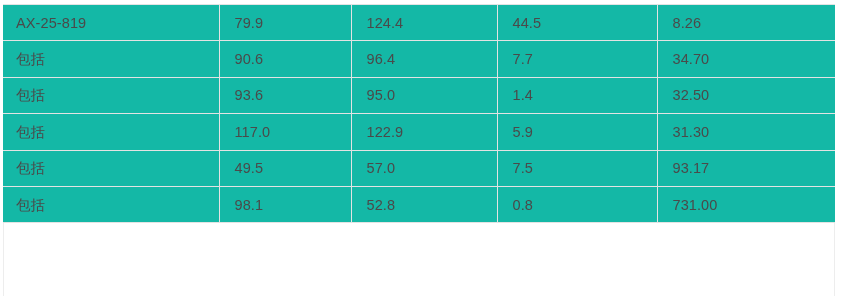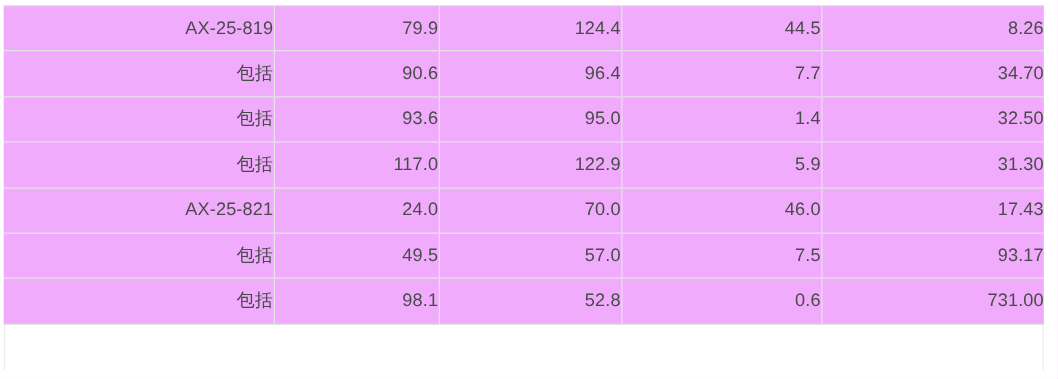--- a/index.html
+++ b/index.html
@@ -24,22 +24,21 @@
   .table-wrap {
     position: absolute;
     left: 3px;
     top: 4px;
     width: 832px;
   }
   table.data-table {
     border-collapse: collapse;
     table-layout: fixed;
     width: 832px;
-    background: #f0abfc;
-    text-align: right;
+    background: #14b8a6;
   }
   table.data-table col.c0 { width: 216px; }
   table.data-table col.c1 { width: 132px; }
   table.data-table col.c2 { width: 146px; }
   table.data-table col.c3 { width: 160px; }
   table.data-table col.c4 { width: 178px; }
 
   table.data-table td {
     height: 36.4px;
     padding: 0 0 0 16px;
@@ -129,41 +128,34 @@
 
 
         <tr>
           <td class="label-cell">包括</td>
           <td class="num-cell">117.0</td>
           <td class="num-cell">122.9</td>
           <td class="num-cell">5.9</td>
           <td class="num-cell">31.30</td>
         </tr>
 
-        <tr>
-          <td class="label-cell">AX-25-821</td>
-          <td class="num-cell">24.0</td>
-          <td class="num-cell">70.0</td>
-          <td class="num-cell">46.0</td>
-          <td class="num-cell">17.43</td>
-        </tr>
 
         <tr>
           <td class="label-cell">包括</td>
           <td class="num-cell">49.5</td>
           <td class="num-cell">57.0</td>
           <td class="num-cell">7.5</td>
           <td class="num-cell">93.17</td>
         </tr>
 
         <tr>
           <td class="label-cell">包括</td>
           <td class="num-cell">98.1</td>
           <td class="num-cell">52.8</td>
-          <td class="num-cell">0.6</td>
+          <td class="num-cell">0.8</td>
           <td class="num-cell">731.00</td>
         </tr>
 
       </tbody>
     </table>
   </div>
 
 </div>
 
 </body></html>

